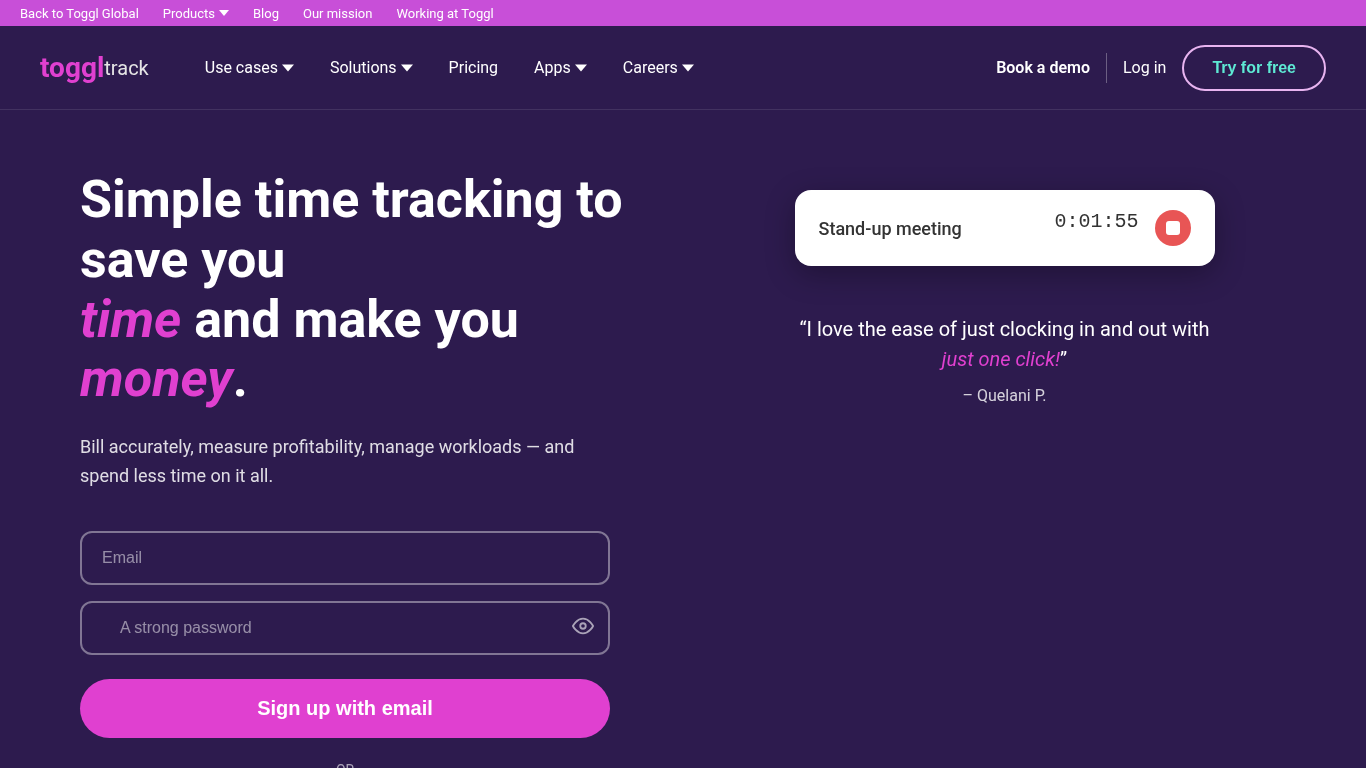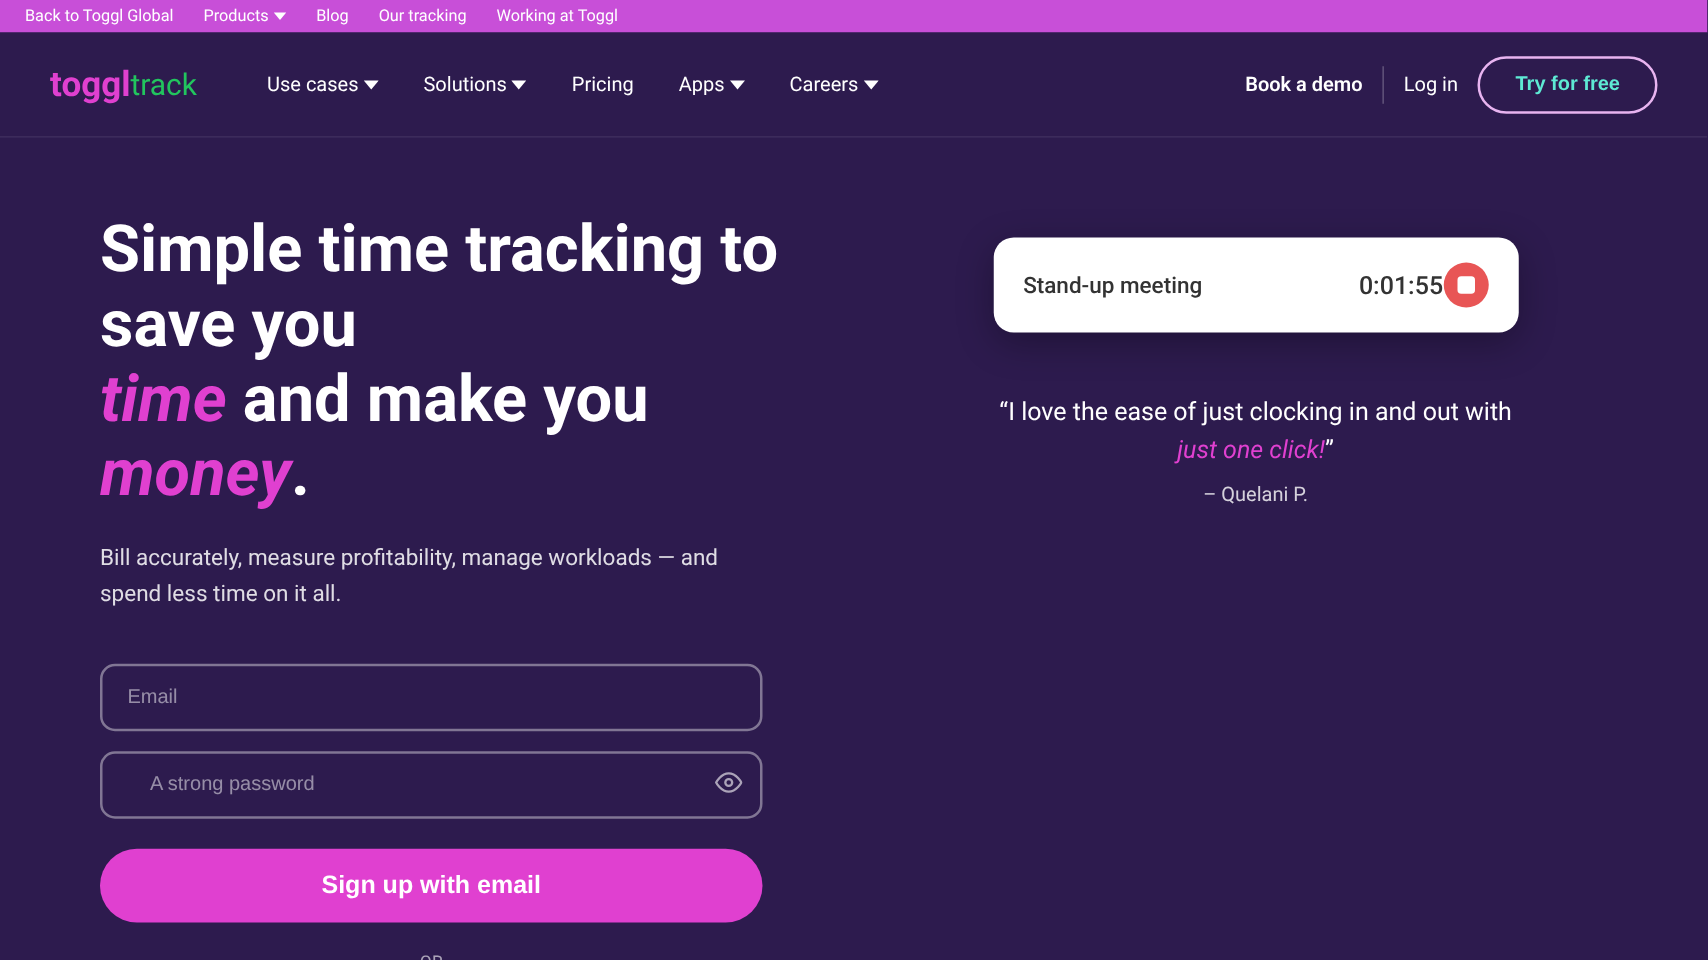--- a/index.html
+++ b/index.html
@@ -53,23 +53,23 @@
       align-items: center;
       margin-right: 40px;
       text-decoration: none;
     }
     .logo-toggl {
       font-size: 28px;
       font-weight: 700;
       color: #e040d0;
     }
     .logo-track {
-      font-size: 24px;
+      font-size: 20px;
       font-weight: 400;
-      color: #22c55e;
+      color: #e5e5e5;
     }
     .nav-items {
       display: flex;
       align-items: center;
       gap: 4px;
       flex: 1;
     }
     .nav-item {
       display: flex;
       align-items: center;
@@ -244,22 +244,22 @@
       margin-bottom: 48px;
       box-shadow: 0 8px 30px rgba(0,0,0,0.3);
     }
     .timer-label {
       font-size: 18px;
       color: #333;
       font-weight: 500;
     }
     .timer-right {
       display: flex;
-      align-items: center;
-      gap: 0;
+      gap: 16px;
+      font-family: Liberation Mono, monospace;
     }
     .timer-time {
       font-size: 20px;
       color: #333;
       font-weight: 500;
     }
     .stop-btn {
       width: 36px;
       height: 36px;
       background: #e85555;
@@ -302,21 +302,21 @@
 
 <div class="top-bar">
   <a href="#">Back to Toggl Global</a>
   <div class="top-bar-products">
     <a href="#" style="color:white;text-decoration:none;font-size:13px;">Products</a>
     <svg viewBox="0 0 10 6">
         <path d="M0 0l5 6 5-6z"></path>
       </svg>
   </div>
   <a href="#">Blog</a>
-  <a href="#">Our tracking</a>
+  <a href="#">Our mission</a>
   <a href="#">Working at Toggl</a>
 </div>
 
 <nav class="main-nav">
   <a href="#" class="logo">
     <span class="logo-toggl">toggl</span>
     <span class="logo-track">track</span>
   </a>
   <div class="nav-items">
     <div class="nav-item">

